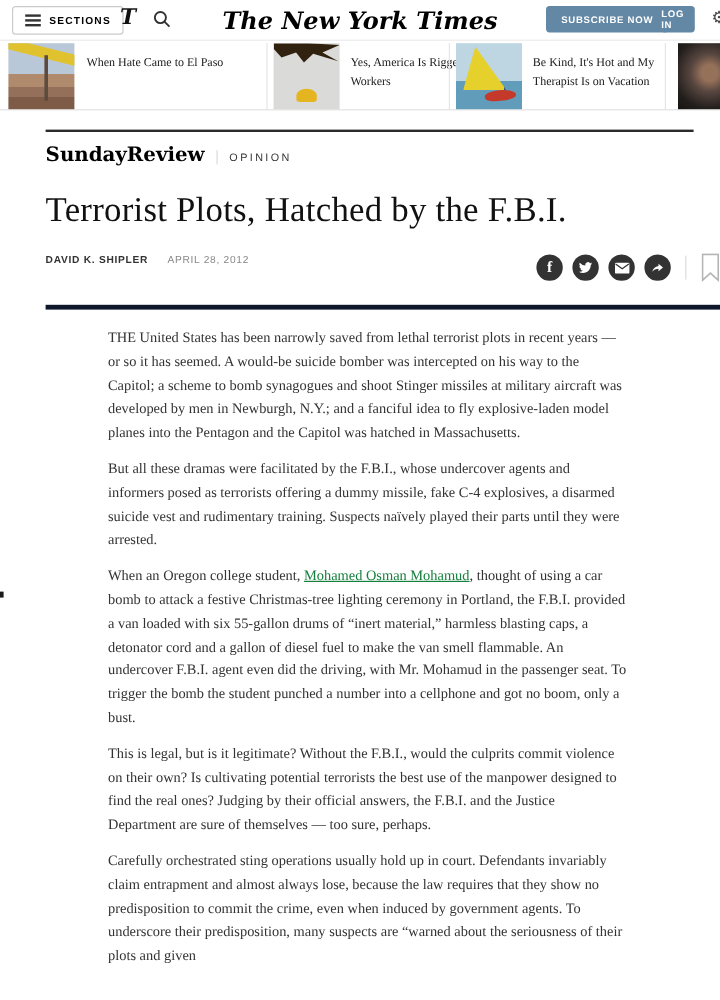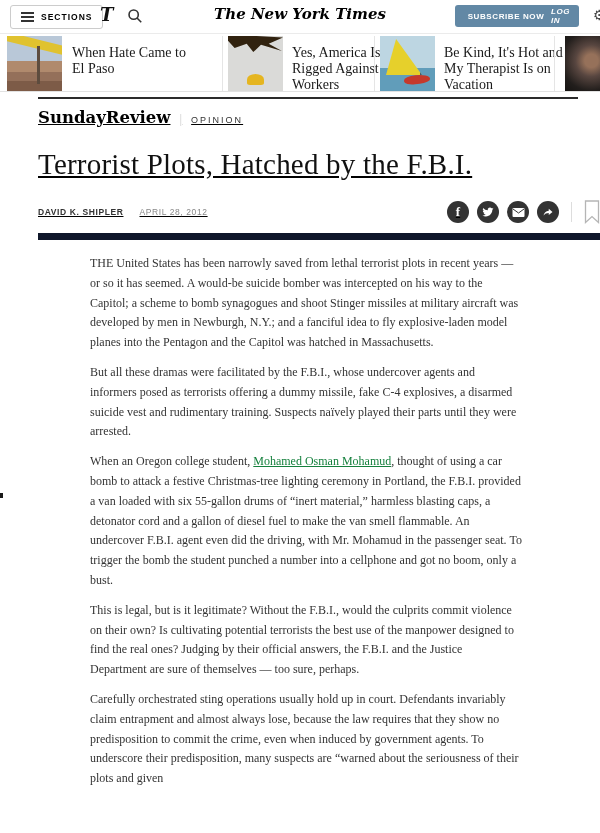--- a/index.html
+++ b/index.html
@@ -13,33 +13,33 @@
        border:1px solid #ccc; border-radius:3px; background:#fff;
        display:flex; align-items:center; gap:7px; cursor:pointer; }
   .burger { display:flex; flex-direction:column; gap:2px; width:13px; }
   .burger i { display:block; height:2px; background:#333; }
   .btn-sections span.lbl { font:bold 8.5px "Liberation Sans", sans-serif; letter-spacing:1px; color:#000; }
   .t-logo { position:absolute; left:100px; top:4px; font-family:"DejaVu Serif", serif;
        font-weight:bold; font-style:italic; font-size:18px; color:#111; cursor:pointer; }
   .search-btn { position:absolute; left:127px; top:8px; width:16px; height:16px; cursor:pointer; }
   .masthead { position:absolute; left:0; right:0; top:5px; text-align:center;
        font-family:"DejaVu Serif", serif; font-weight:bold; font-style:italic;
-       font-size:15px; color:#000; cursor:pointer; }
+       font-size:20px; color:#000; cursor:pointer; }
   .top-btn { position:absolute; top:5px; height:22px; border-radius:3px; background:#6288a5;
        color:#fff; font:bold 8px "Liberation Sans", sans-serif; letter-spacing:.6px;
        display:flex; align-items:center; justify-content:center; cursor:pointer; }
   .btn-subscribe { left:455px; width:102px; }
-  .btn-login { left:551px; width:28px;font-style:italic; }
+  .btn-login { left:551px; width:28px; }
   .gear { position:absolute; left:593px; top:7px; font-size:14px; color:#444;
        font-family:"DejaVu Sans", sans-serif; cursor:pointer; }
 
   
   .strip { position:relative; height:59px; border-top:1px solid #ebebeb; border-bottom:1px solid #e2e2e2; background:#fff; }
   .thumb { position:absolute; top:2px; width:55px; height:55px; overflow:hidden; cursor:pointer; }
-  .tz-title { position:absolute; top:11px; font-size:14px; line-height:16px; color:#1a1a1a; cursor:pointer; }
+  .tz-title { position:absolute; top:11px; font-size:10px; line-height:16px; color:#1a1a1a; cursor:pointer; }
   .vdivide { position:absolute; top:2px; width:1px; height:55px; background:#e5e5e5; }
 
   .thumb1 { left:7px; background:linear-gradient(to bottom,#b9c8d8 0 46%, #b08a6d 46% 66%, #94705a 66% 82%, #7d5b47 82% 100%); }
   .thumb1::before { content:""; position:absolute; left:-8px; top:4px; width:80px; height:9px;
        background:#e0c22f; transform:rotate(14deg); }
   .thumb1::after { content:""; position:absolute; left:30px; top:10px; width:3px; height:38px; background:#5d4c3e; }
   .thumb2 { left:228px; background:#dadad8; }
   .thumb2::before { content:""; position:absolute; left:0; top:0; width:55px; height:26px; background:#31220f;
        clip-path:polygon(0 0,52% 0,100% 6%,74% 30%,98% 58%,60% 34%,46% 62%,34% 30%,12% 46%,0 18%); }
   .thumb2::after { content:""; position:absolute; left:19px; bottom:6px; width:17px; height:11px;
@@ -49,30 +49,30 @@
        clip-path:polygon(28% 0,100% 100%,0 100%); border-right:2px solid #3a5a78; }
   .thumb3::after { content:""; position:absolute; left:24px; bottom:7px; width:26px; height:9px;
        background:#c5392b; border-radius:50% 60% 45% 45%; transform:rotate(-6deg); }
   .thumb4 { left:565px; background:radial-gradient(circle at 48% 45%, #96715a 0 16%, #584640 38%, #221e1c 72%, #141210 100%); }
 
   .t1-text { left:72px; width:125px; }
   .t2-text { left:292px; width:128px; }
   .t3-text { left:444px; width:138px; }
 
   
-  .article-head { margin:5px 0 0 38px;text-decoration:underline; }
+  .article-head { margin:16px 0 0 38px; }
   .rule-dark { width:540px; border-top:2px solid #2b2b2b; }
   .section-row { display:flex; align-items:baseline; gap:9px; padding-top:9px; }
   .section-name { font-family:"DejaVu Serif", serif; font-weight:bold; font-size:16.5px; color:#000; cursor:pointer; }
   .pipe { color:#ccc; font-size:13px; }
   .kicker { font:9px "Liberation Sans", sans-serif; letter-spacing:2px; color:#333; cursor:pointer; }
   .headline { margin-top:21px; font-family:"Liberation Serif", serif; font-weight:normal;
        font-size:29px; color:#111; letter-spacing:.2px; }
-  .byline-row { margin-top:19px; width:562px; display:flex; align-items:center;
-       border-bottom:7px solid #0f172a; padding-bottom:9px; }
+  .byline-row { margin-top:19px; width:562px; display:flex; align-items:flex-start;
+       border-bottom:4px solid #0f172a; padding-bottom:19px; }
   .byline { font:bold 8.5px "Liberation Sans", sans-serif; letter-spacing:.6px; color:#333; }
   .date { margin-left:16px; font:8.5px "Liberation Sans", sans-serif; letter-spacing:.6px; color:#888; }
   .share { margin-left:auto; display:flex; align-items:center; gap:8px; }
   .circ { width:22px; height:22px; border-radius:50%; background:#333; display:flex;
        align-items:center; justify-content:center; cursor:pointer; }
   .fb-f { color:#fff; font:bold 13px "Liberation Serif", serif; }
   .share-div { width:1px; height:20px; background:#ddd; margin:0 4px; }
   .save { cursor:pointer; display:flex; }
 
   

